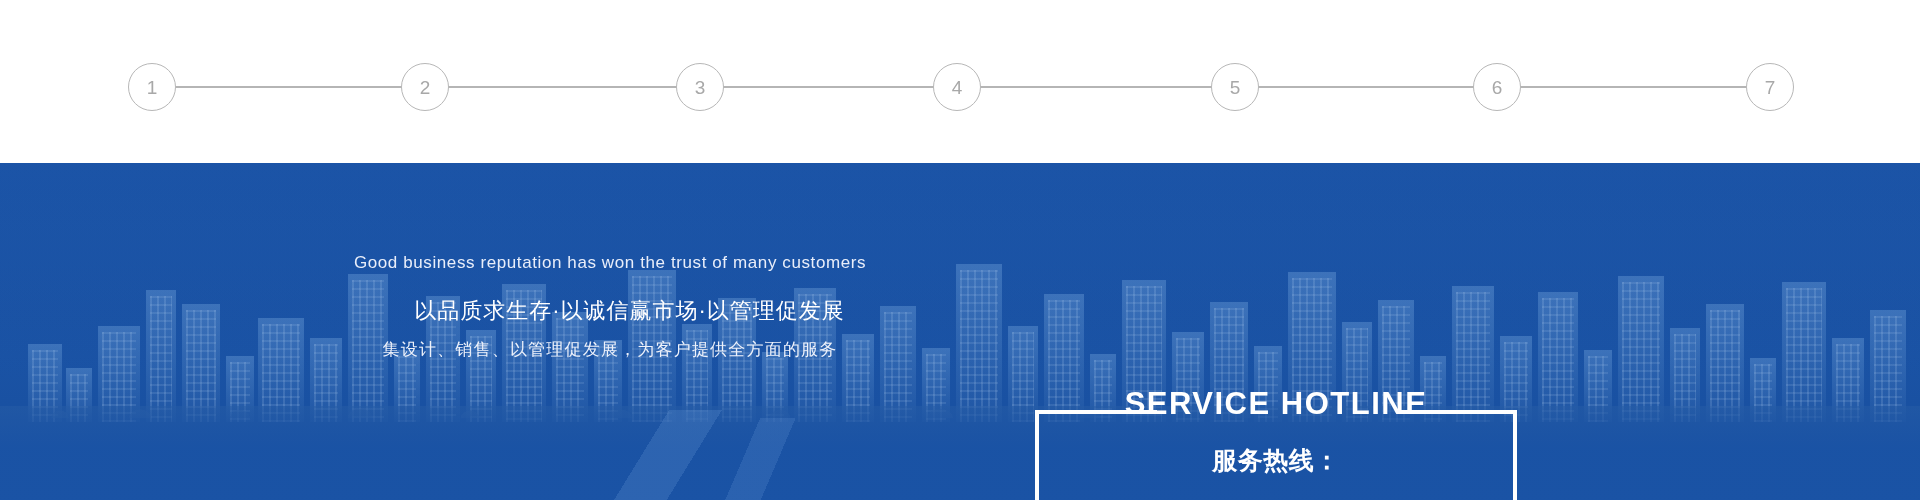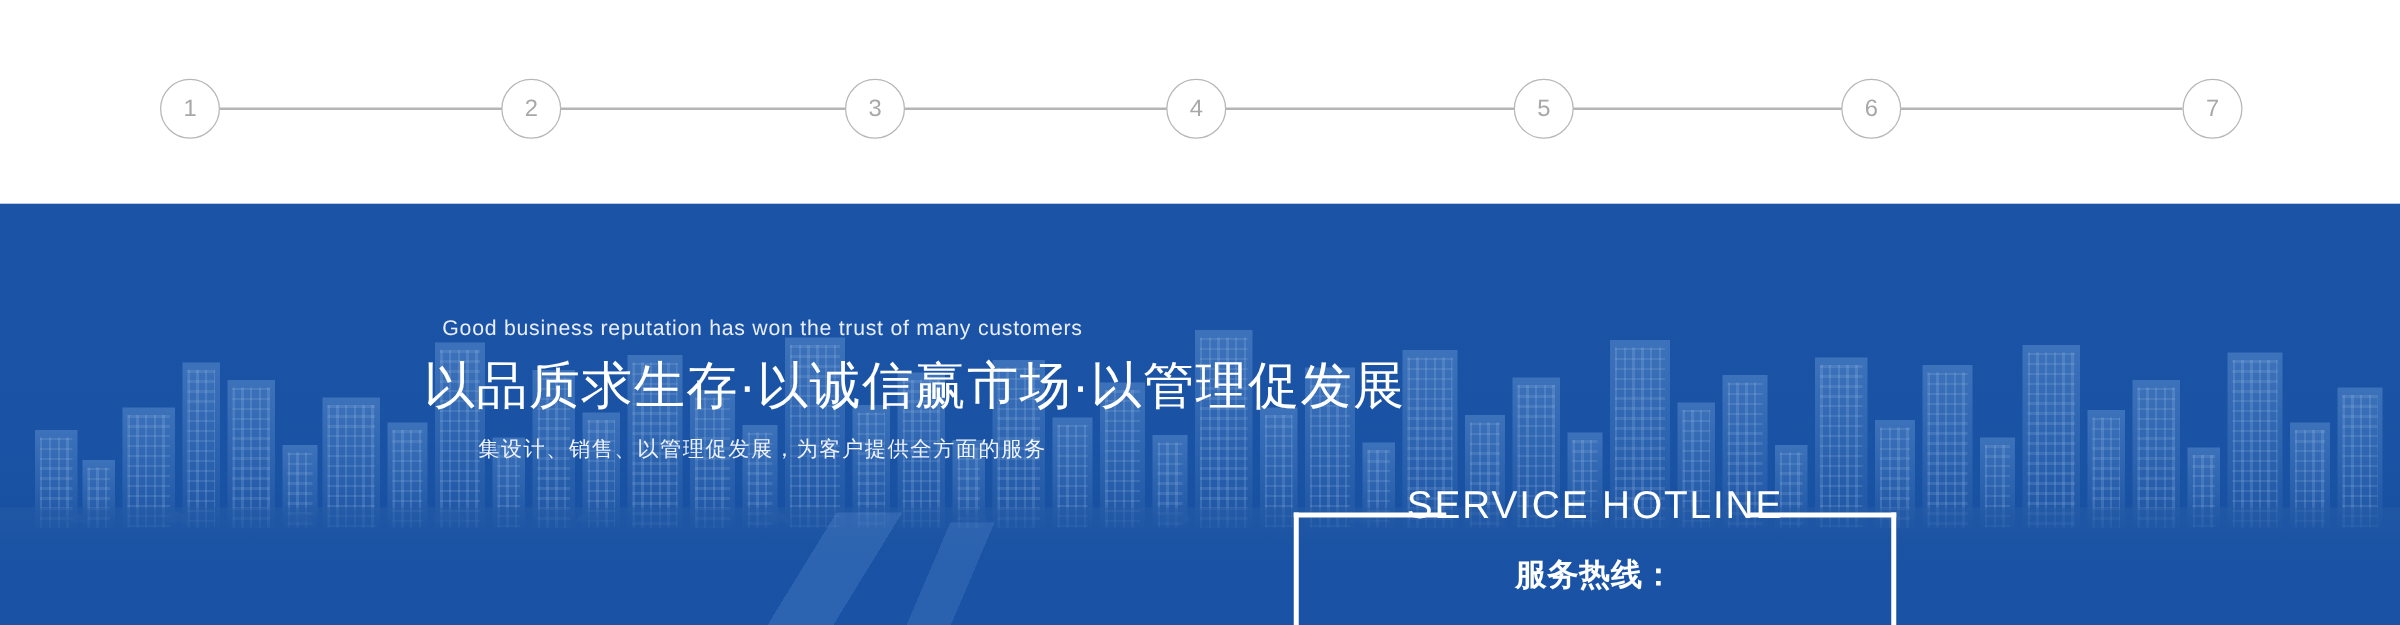--- a/index.html
+++ b/index.html
@@ -81,22 +81,22 @@
       radial-gradient(18px 14px at 1240px 34px, rgba(44,96,168,0.45) 60%, transparent 62%);
   }
 
   
   .slogan { position:absolute; left:300px; top:88px; width:620px; text-align:center; }
   .slogan-en {
     font-size:17px; color:#e9eefa; letter-spacing:0.6px; line-height:1.4;
     white-space:nowrap;
   }
   .slogan-cn {
-    margin-top:8px;
-    font-size:41px; color:#ffffff; letter-spacing:1px; line-height:1.25;
+    margin-top:22px;
+    font-size:22px; color:#ffffff; letter-spacing:1px; line-height:1.25;
     white-space:nowrap;
     padding-left:39px;
   }
   .slogan-sub {
     margin-top:14px;
     font-size:17px; color:#eef2fb; letter-spacing:1.2px; line-height:1.4;
     white-space:nowrap;
   }
 
   
@@ -106,21 +106,21 @@
   .hl-frame {
     position:absolute; inset:0;
     border:4px solid #ffffff;
     border-top:none;
   }
   .hl-top { position:absolute; left:0; top:0; width:482px; height:4px; }
   .hl-top-left  { position:absolute; left:0;   top:0; width:122px; height:4px; background:#ffffff; }
   .hl-top-right { position:absolute; right:0;  top:0; width:118px; height:4px; background:#ffffff; }
   .hl-title {
     position:absolute; left:0; top:-22px; width:482px; text-align:center;
-    font-size:31px; color:#ffffff; letter-spacing:1.5px; font-weight:400;
+    font-size:31px; color:#ffffff; letter-spacing:1.5px; font-weight:700;
     line-height:1; white-space:nowrap;
   }
   .hl-rows { position:absolute; left:0; top:34px; width:482px; }
   .hl-row {
     display:flex; align-items:baseline; justify-content:center;
     line-height:1.32; white-space:nowrap;gap:24px;
   }
   .hl-label {
     font-size:25px; font-weight:700; color:#ffffff; letter-spacing:0.5px;
   }

